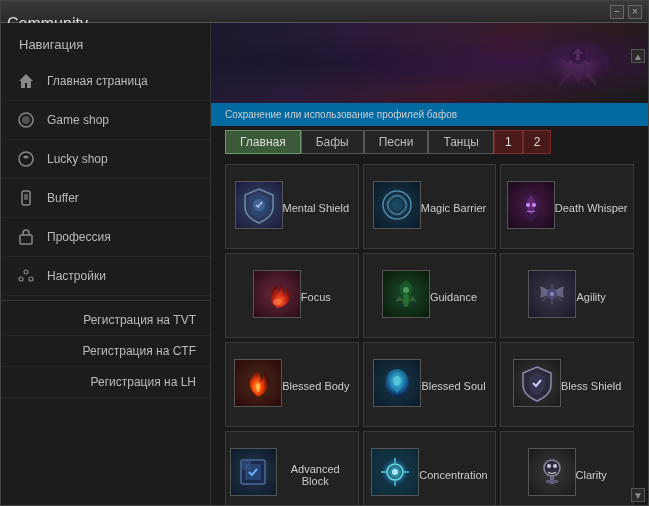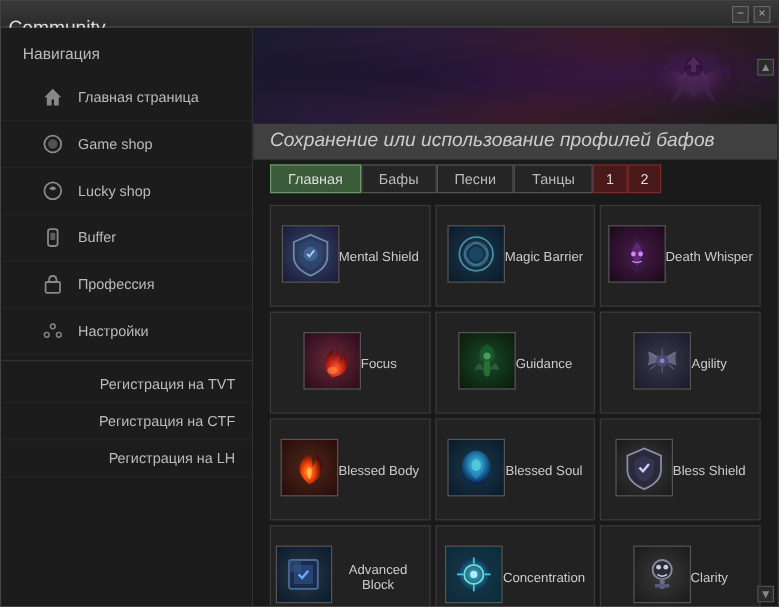--- a/index.html
+++ b/index.html
@@ -64,21 +64,21 @@
       padding-top: 8px;
     }
     .sidebar-heading {
       color: #bbb;
       font-size: 13px;
       padding: 6px 14px 10px 18px;
     }
     .sidebar-item {
       display: flex;
       align-items: center;
-      padding: 8px 32px;
+      padding: 8px 14px;
       cursor: pointer;
       color: #bbb;
       font-size: 12px;
       gap: 10px;
       border-bottom: 1px solid #252525;
     }
     .sidebar-icon {
       width: 22px;
       height: 22px;
       flex-shrink: 0;
@@ -126,25 +126,24 @@
     .banner-figure {
       position: absolute;
       right: 20px;
       top: 5px;
       width: 100px;
       height: 70px;
       opacity: 0.7;
     }
     .info-bar {
       padding: 6px 14px;
-      font-size: 16px;
+      font-size: 10px;
       color: #ccc;
-      background: #404040;
+      background: #0369a1;
       flex-shrink: 0;
-      font-style: italic;
     }
     .tabs-row {
       display: flex;
       align-items: flex-end;
       padding: 4px 14px 6px 14px;
       gap: 0;
       flex-shrink: 0;
     }
     .tab {
       padding: 4px 14px;

